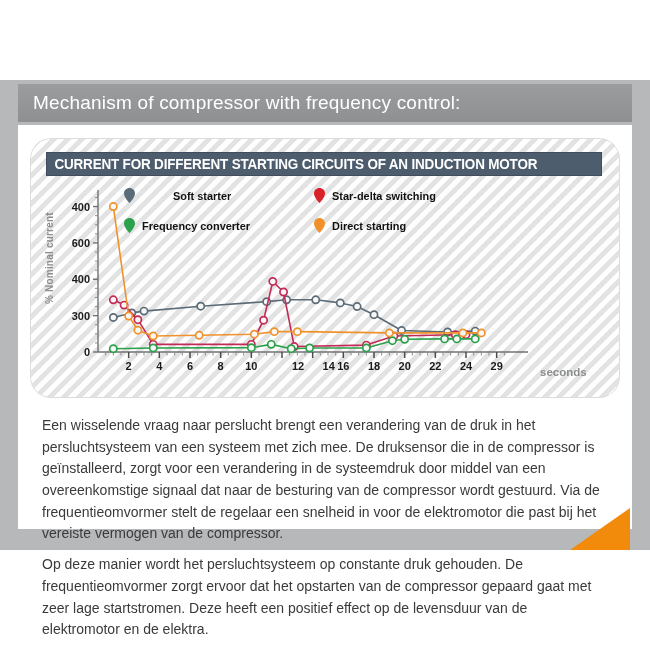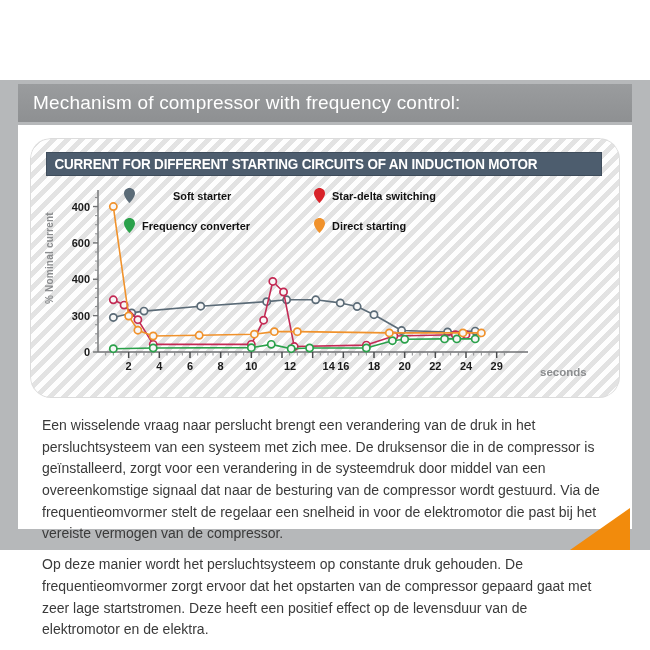--- a/index.html
+++ b/index.html
@@ -253,21 +253,21 @@
           <div class="ytick" style="left: 6px; top: 95.2727px; width: 38px;">400</div>
           <div class="ytick" style="left: 6px; top: 58.9091px; width: 38px;">600</div>
           <div class="ytick" style="left: 6px; top: 22.5455px; width: 38px;">400</div>
         </div>
       <div id="xtick-host">
           <div class="xtick" style="left: 82.6667px; top: 176px;">2</div>
           <div class="xtick" style="left: 113.333px; top: 176px;">4</div>
           <div class="xtick" style="left: 144px; top: 176px;">6</div>
           <div class="xtick" style="left: 174.667px; top: 176px;">8</div>
           <div class="xtick" style="left: 205.333px; top: 176px;">10</div>
-          <div class="xtick" style="left: 244px; top: 176px;">12</div>
+          <div class="xtick" style="left: 252px; top: 176px;">12</div>
           <div class="xtick" style="left: 266.667px; top: 176px; margin-left: 16px;">14</div>
           <div class="xtick" style="left: 297.333px; top: 176px;">16</div>
           <div class="xtick" style="left: 328px; top: 176px;">18</div>
           <div class="xtick" style="left: 358.667px; top: 176px;">20</div>
           <div class="xtick" style="left: 389.333px; top: 176px;">22</div>
           <div class="xtick" style="left: 420px; top: 176px;">24</div>
           <div class="xtick" style="left: 450.667px; top: 176px;">29</div>
         </div>
       <div id="legend-host">
           <div class="legend-item" style="left: 78px; top: 4px; gap: 31px;">

